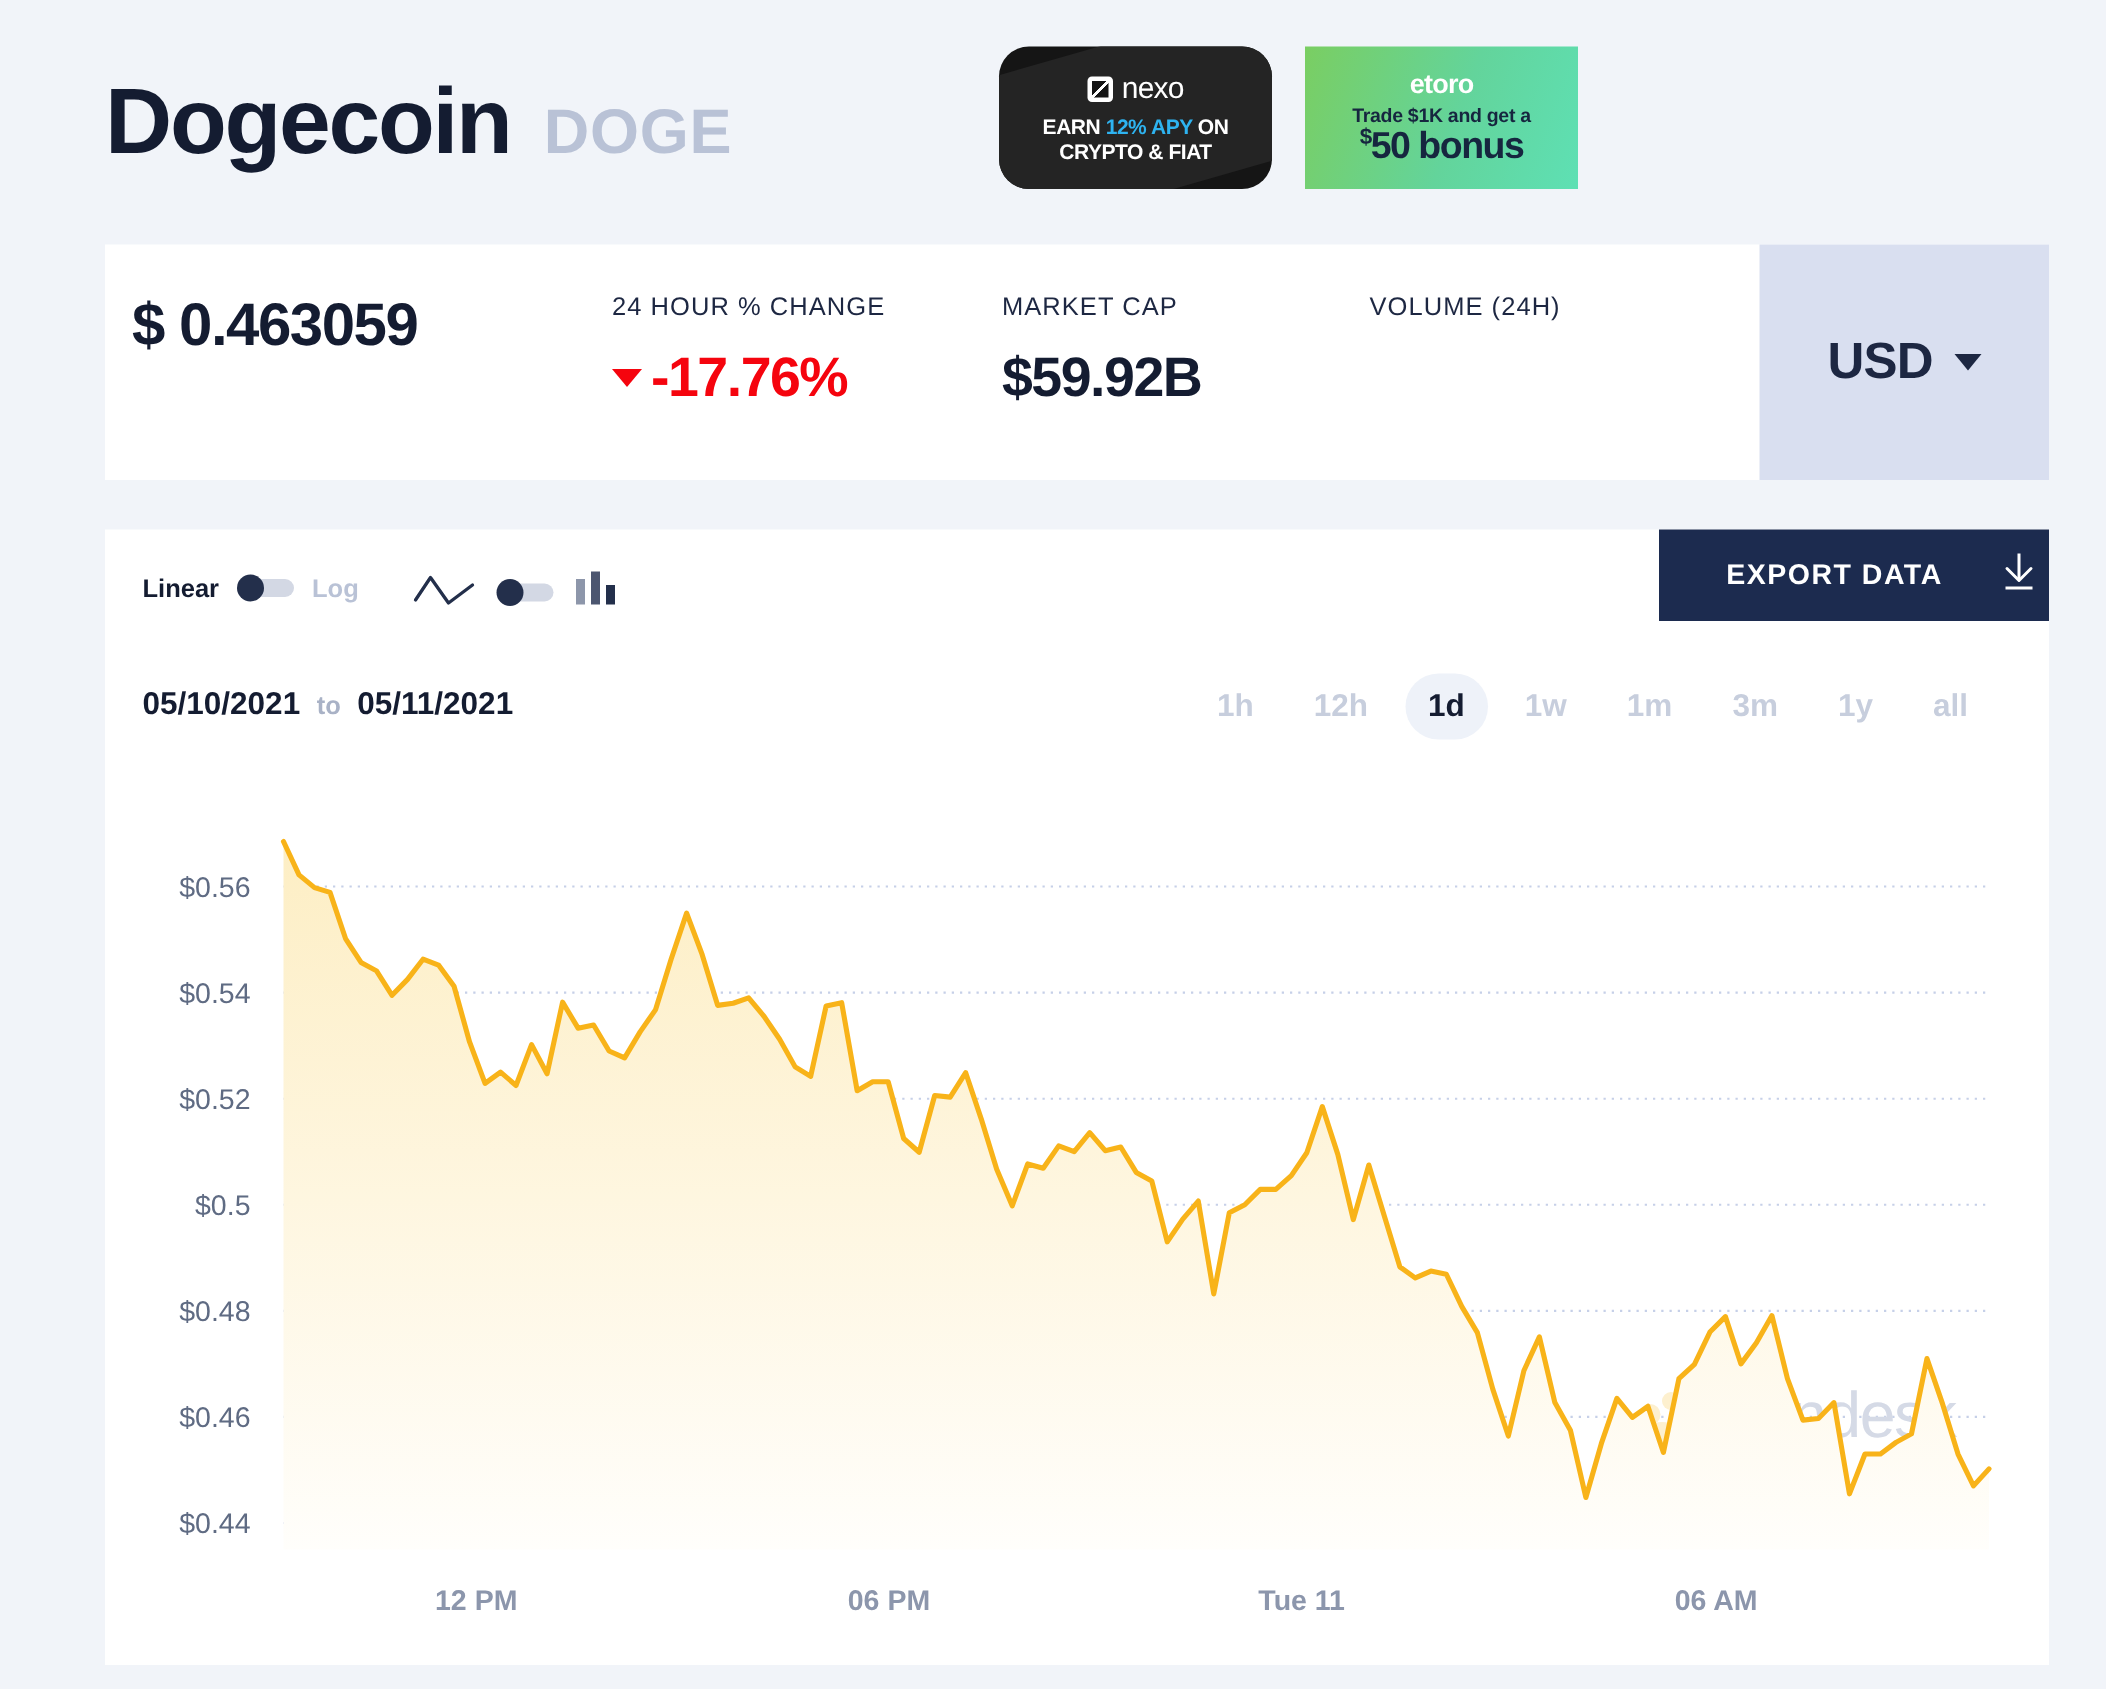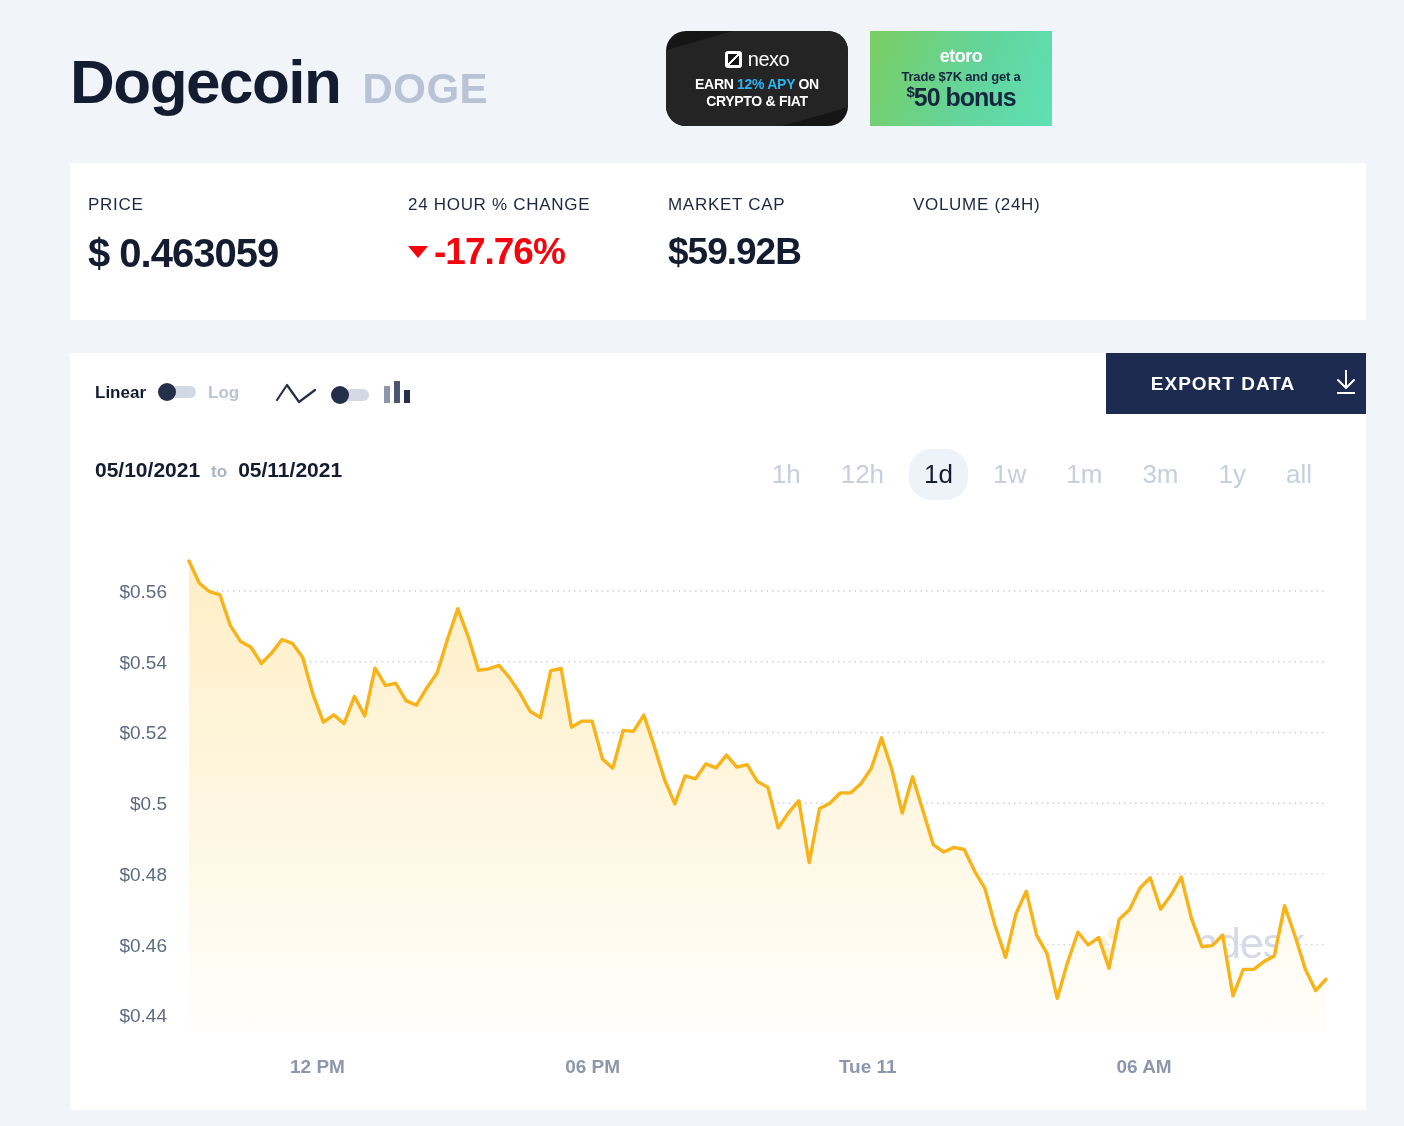--- a/index.html
+++ b/index.html
@@ -152,21 +152,21 @@
     position: absolute; left: 0; top: 0;
     display: flex; align-items: baseline; gap: 11px;
     font-size: 21px; font-weight: bold; color: #141c31;
   }
   .date-to { font-size: 17px; font-weight: bold; color: #a9b2c6; }
   .periods {
     position: absolute; right: 14px; top: -9px;
     display: flex; align-items: center; gap: 10px;
   }
   .period {
-    font-size: 26px; font-weight: normal; color: #c7cedd;
+    font-size: 21px; font-weight: bold; color: #c7cedd;
     padding: 10px 15px; border-radius: 22px; cursor: pointer;
   }
   .period.active { color: #141c31; background: #eef2f9; }
 
   
   .plot-wrap { position: absolute; left: 0; top: 175px; width: 1296px; height: 560px; }
   .plot-svg { display: block; }
   .ytick {
     font-family: "Liberation Sans", sans-serif;
     font-size: 19px; fill: #5f6b83; text-anchor: end;
@@ -196,45 +196,48 @@
     <div class="ad ad-nexo">
       <div class="nexo-logo">
         <span class="nexo-mark"></span>
         <span class="nexo-word">nexo</span>
       </div>
       <div class="nexo-line1"><span>EARN </span><span class="nexo-hl">12% APY</span><span> ON</span></div>
       <div class="nexo-line2">CRYPTO &amp; FIAT</div>
     </div>
     <div class="ad ad-etoro">
       <div class="etoro-word">etoro</div>
-      <div class="etoro-line1">Trade $7K and get a</div>
+      <div class="etoro-line1">Trade $1K and get a</div>
       <div class="etoro-line2"><sup>$</sup><span>50 bonus</span></div>
     </div>
   </div>
 
   <div class="stats-card">
     <div class="stats-inner">
       <div class="stat stat-price">
-        <div class="stat-label">PRICE</div>
         <div class="stat-value price">$ 0.463059</div>
       </div>
       <div class="stat stat-change">
         <div class="stat-label">24 HOUR % CHANGE</div>
         <div class="stat-value neg">
           <span class="caret-down"></span>
           <span>-17.76%</span>
         </div>
       </div>
       <div class="stat stat-mcap">
         <div class="stat-label">MARKET CAP</div>
         <div class="stat-value">$59.92B</div>
       </div>
       <div class="stat stat-vol">
         <div class="stat-label">VOLUME (24H)</div>
       </div>
+    </div>
+    <div class="usd-box">
+      <span class="usd-label">USD</span>
+      <span class="usd-caret"></span>
     </div>
   </div>
 
   <div class="chart-card">
 
     <div class="chart-toolbar">
       <div class="scale-toggle">
         <span class="scale-label">Linear</span>
         <span class="switch">
           <span class="switch-track"></span>

